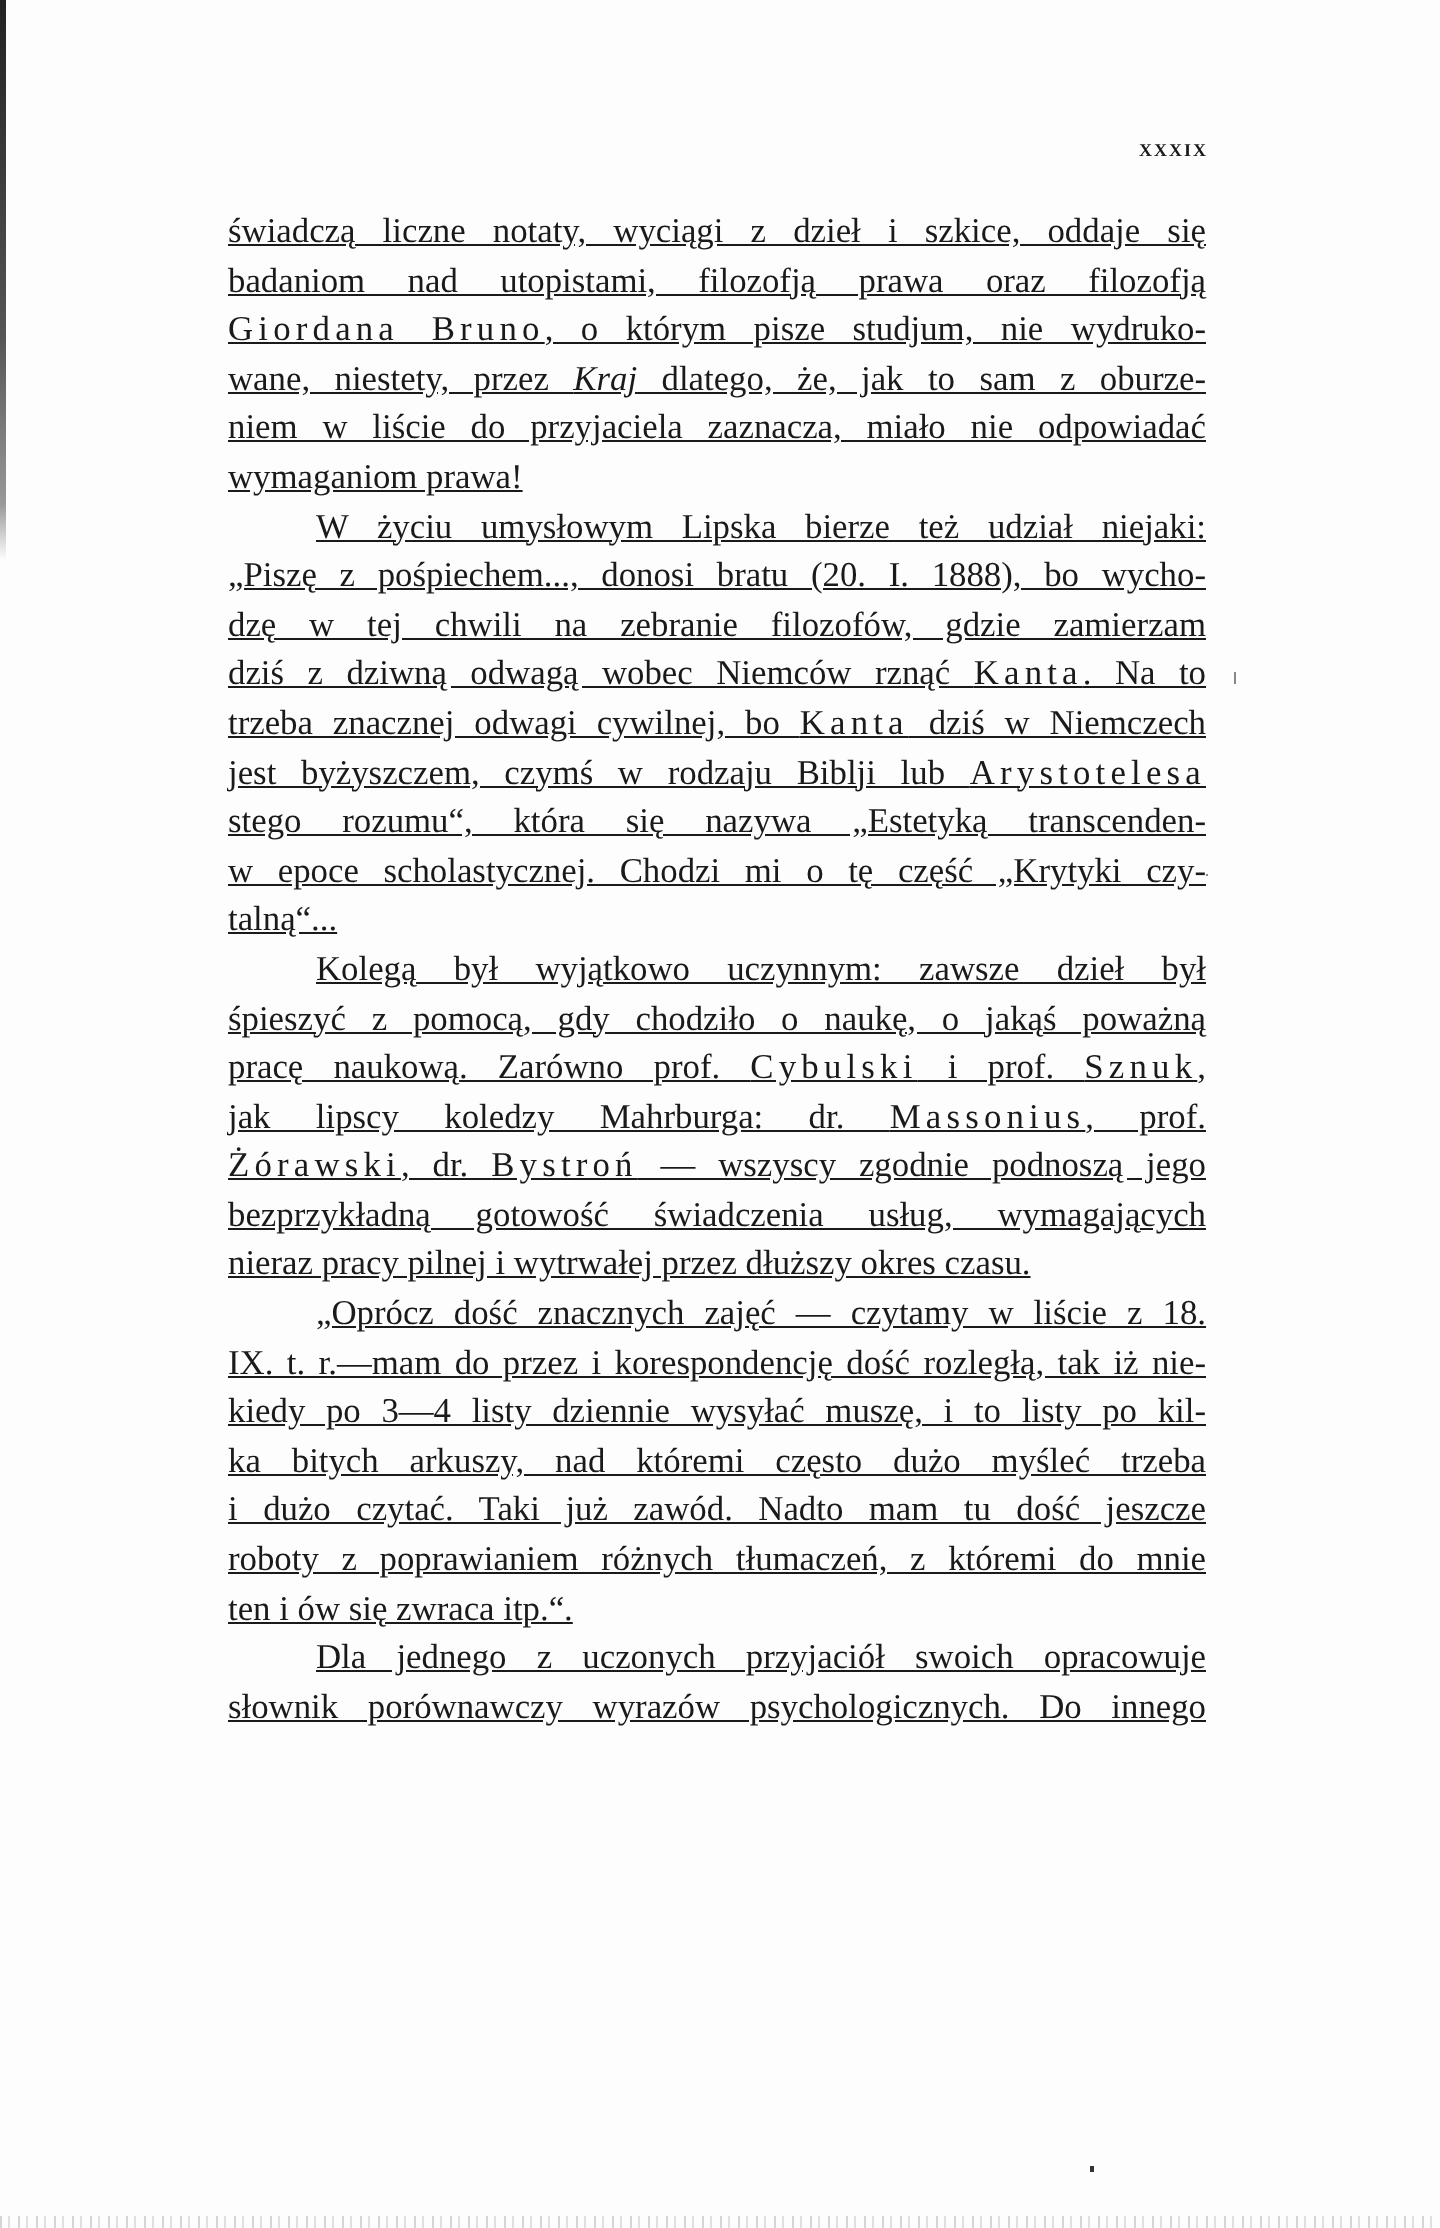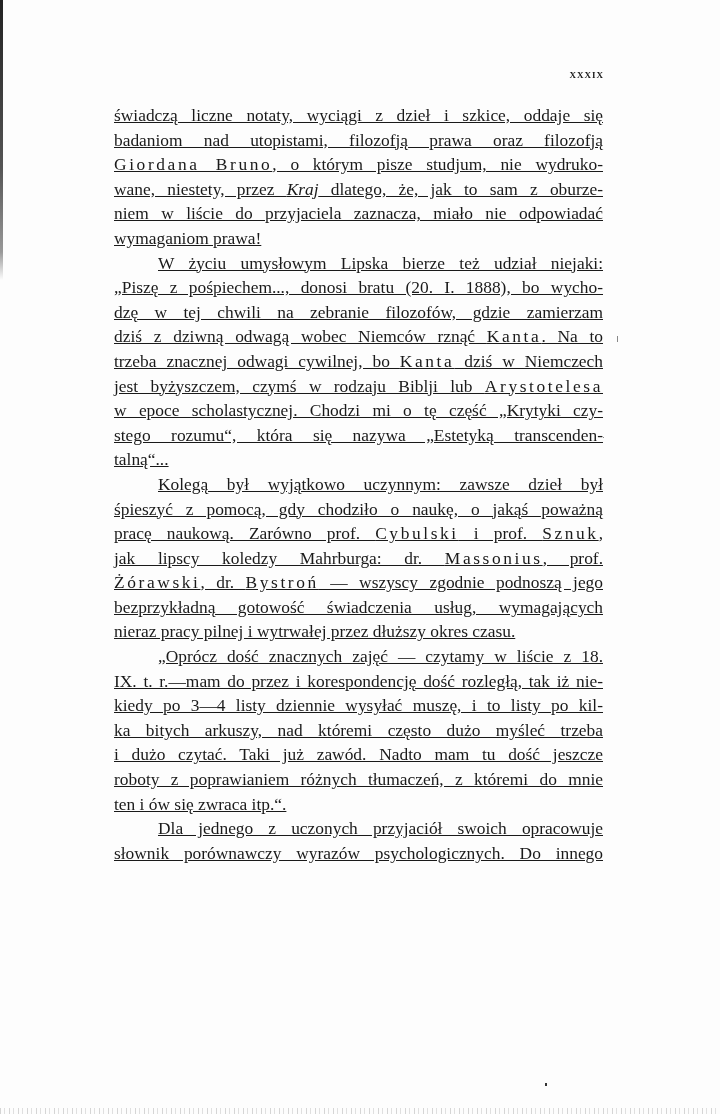--- a/index.html
+++ b/index.html
@@ -44,22 +44,22 @@
       <span class="line">niem w liście do przyjaciela zaznacza, miało nie odpowiadać</span>
       <span class="line last">wymaganiom prawa!</span>
     </div>
     <div>
       <span class="line indent">W życiu umysłowym Lipska bierze też udział niejaki:</span>
       <span class="line">„Piszę z pośpiechem..., donosi bratu (20. I. 1888), bo wycho-</span>
       <span class="line">dzę w tej chwili na zebranie filozofów, gdzie zamierzam</span>
       <span class="line"><span>dziś z dziwną odwagą wobec Niemców rznąć </span><span class="sp">Kanta</span><span>. Na to</span></span>
       <span class="line"><span>trzeba znacznej odwagi cywilnej, bo </span><span class="sp">Kanta</span><span> dziś w Niemczech</span></span>
       <span class="line"><span>jest byżyszczem, czymś w rodzaju Biblji lub </span><span class="sp">Arystotelesa</span><span></span></span>
+      <span class="line">stego rozumu“, która się nazywa „Estetyką transcenden-</span>
       <span class="line">w epoce scholastycznej. Chodzi mi o tę część „Krytyki czy-</span>
-      <span class="line">stego rozumu“, która się nazywa „Estetyką transcenden-</span>
       <span class="line last">talną“...</span>
     </div>
     <div>
       <span class="line indent">Kolegą był wyjątkowo uczynnym: zawsze dzieł był</span>
       <span class="line">śpieszyć z pomocą, gdy chodziło o naukę, o jakąś poważną</span>
       <span class="line"><span>pracę naukową. Zarówno prof. </span><span class="sp">Cybulski</span><span> i prof. </span><span class="sp">Sznuk</span><span>,</span></span>
       <span class="line"><span>jak lipscy koledzy Mahrburga: dr. </span><span class="sp">Massonius</span><span>, prof.</span></span>
       <span class="line"><span></span><span class="sp">Żórawski</span><span>, dr. </span><span class="sp">Bystroń</span><span> — wszyscy zgodnie podnoszą jego</span></span>
       <span class="line">bezprzykładną gotowość świadczenia usług, wymagających</span>
       <span class="line last">nieraz pracy pilnej i wytrwałej przez dłuższy okres czasu.</span>

